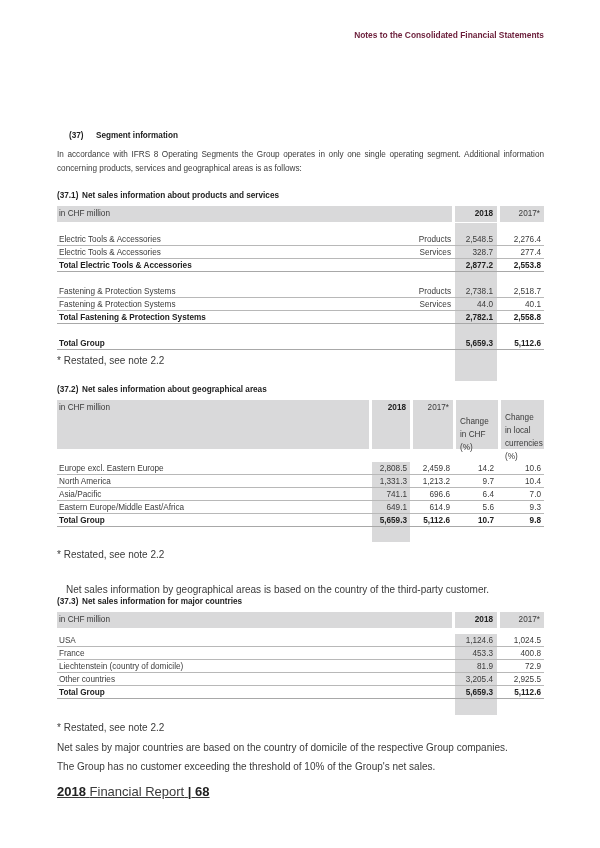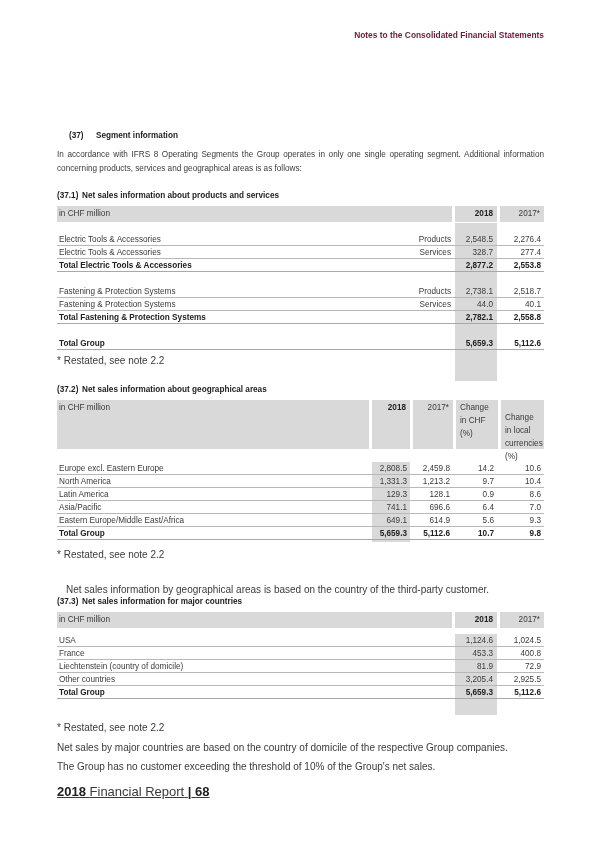--- a/index.html
+++ b/index.html
@@ -122,44 +122,37 @@
 
 <div class="subsec-title" style="top:385px;">
   <span class="num">(37.2)</span><span>Net sales information about geographical areas</span>
 </div>
 <div class="shade" style="left:372px; top:462px; width:38px; height:80px;"></div>
 <div class="tbl" style="top:400px;">
   <div class="hdr" style="height:49px;">
     <div class="cell lbl" style="width:312px; line-height:16px;">in CHF million</div>
     <div class="cell r b" style="left:315px; width:38px; line-height:16px;">2018</div>
     <div class="cell r" style="left:356px; width:40px; line-height:16px;">2017*</div>
-    <div class="cell" style="left:399px; width:42px; line-height:13px; padding-top:1px; white-space:normal;">Change in CHF (%)</div>
+    <div class="cell" style="left:399px; width:42px; line-height:13px; padding-top:15px; white-space:normal;">Change in CHF (%)</div>
     <div class="cell" style="left:444px; width:43px; line-height:13px; padding-top:11px; white-space:normal;">Change in local currencies (%)</div>
   </div>
   <div style="height:13px;"></div>
   <div class="row">
     <span class="lbl">Europe excl. Eastern Europe</span>
     <span class="r" style="right:137px;">2,808.5</span>
     <span class="r" style="right:94px;">2,459.8</span>
     <span class="r" style="right:50px;">14.2</span>
     <span class="r" style="right:3px;">10.6</span>
   </div>
   <div class="row">
     <span class="lbl">North America</span>
     <span class="r" style="right:137px;">1,331.3</span>
     <span class="r" style="right:94px;">1,213.2</span>
     <span class="r" style="right:50px;">9.7</span>
     <span class="r" style="right:3px;">10.4</span>
-  </div>
-  <div class="row">
-    <span class="lbl">Latin America</span>
-    <span class="r" style="right:137px;">129.3</span>
-    <span class="r" style="right:94px;">128.1</span>
-    <span class="r" style="right:50px;">0.9</span>
-    <span class="r" style="right:3px;">8.6</span>
   </div>
   <div class="row">
     <span class="lbl">Asia/Pacific</span>
     <span class="r" style="right:137px;">741.1</span>
     <span class="r" style="right:94px;">696.6</span>
     <span class="r" style="right:50px;padding-left:40px;">6.4</span>
     <span class="r" style="right:3px;">7.0</span>
   </div>
   <div class="row">
     <span class="lbl">Eastern Europe/Middle East/Africa</span>

